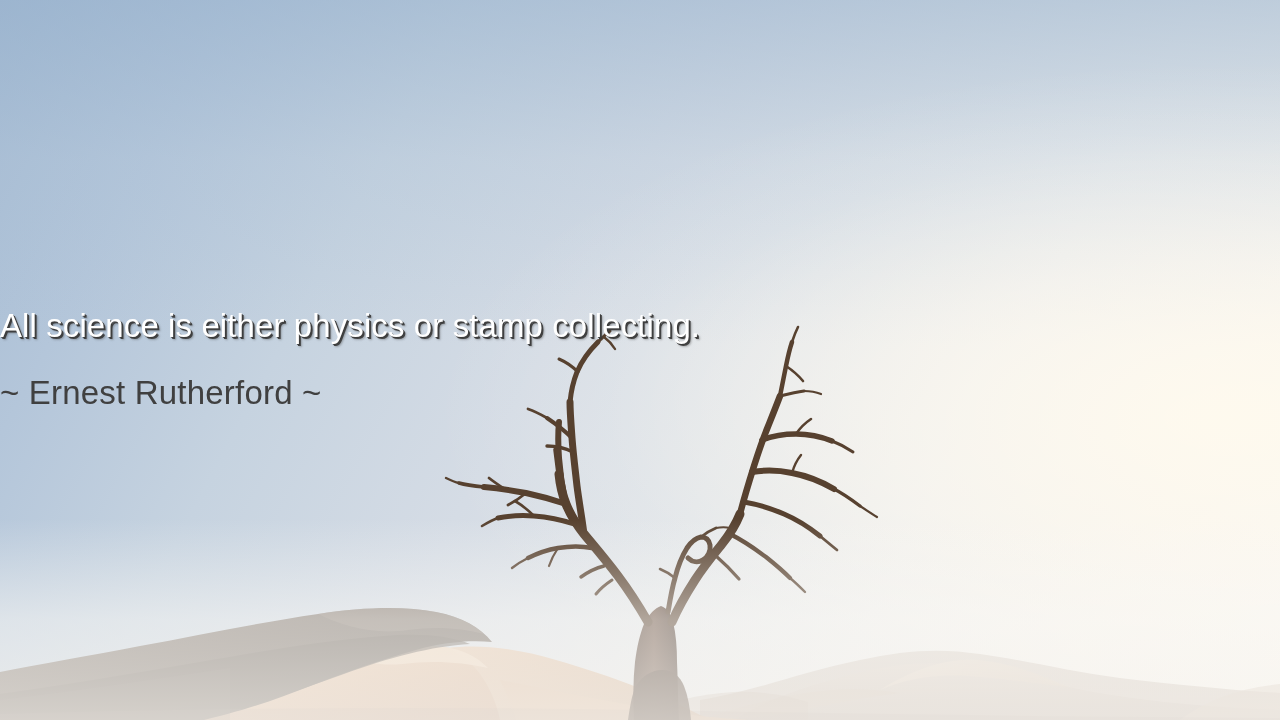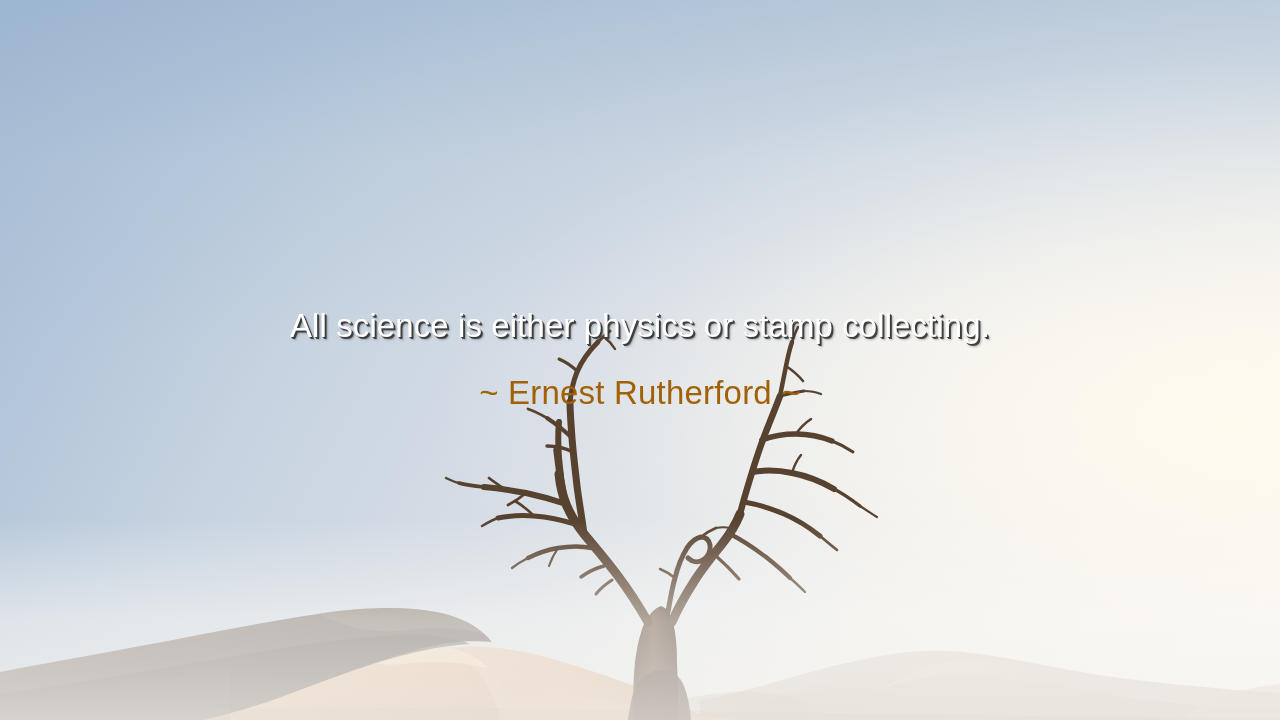--- a/index.html
+++ b/index.html
@@ -64,21 +64,21 @@
 
   
   #quote-block {
     position: absolute;
     left: 0;
     top: 0;
     width: 1280px;
     height: 720px;
     display: flex;
     flex-direction: column;
-    align-items: center;
+    align-items: flex-start;
     justify-content: flex-start;
     padding-top: 306px;
     box-sizing: border-box;
   }
   #quote-text {
     font-size: 33px;
     line-height: 40px;
     font-weight: 400;
     color: #ffffff;
     text-align: center;
@@ -87,21 +87,21 @@
     text-shadow:
        2px 2px 0 rgba(58,58,58,0.92),
        1px 1px 0 rgba(70,70,70,0.85),
        3px 3px 2px rgba(60,60,60,0.35);
   }
   #quote-author {
     margin-top: 28px;
     font-size: 33px;
     line-height: 38px;
     font-weight: 400;
-    color: #a16207;
+    color: #404040;
     text-align: center;
     white-space: nowrap;
     letter-spacing: 0.2px;
   }
 </style>
 </head>
 <body>
 
 <div id="stage">
 

